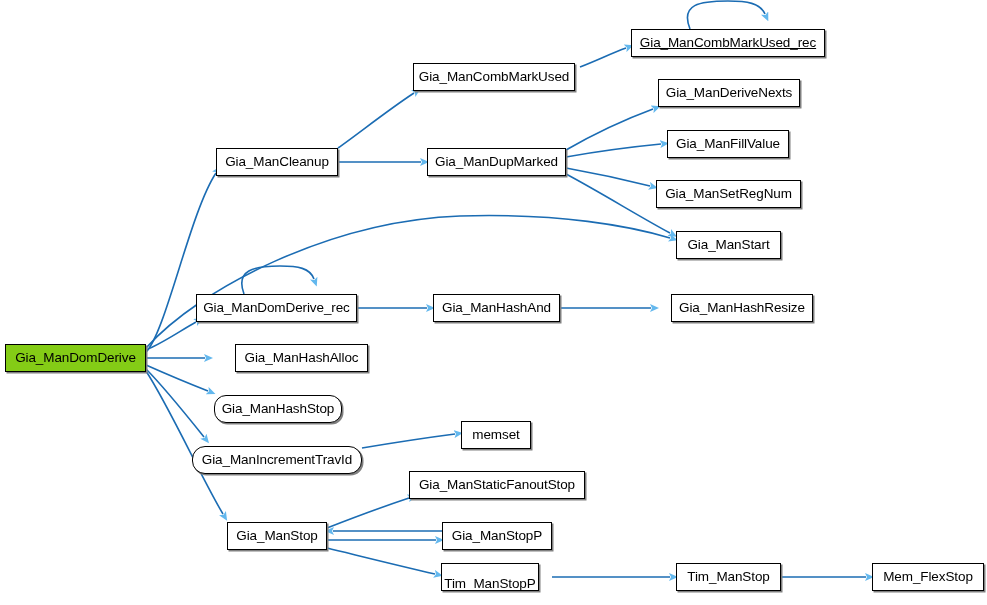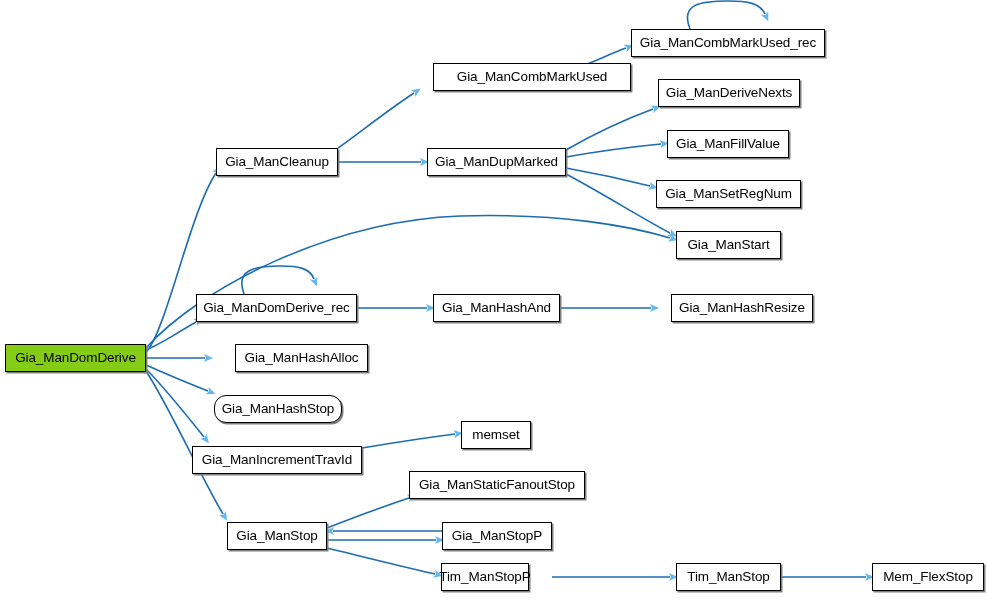--- a/index.html
+++ b/index.html
@@ -86,24 +86,24 @@
       </g>
   </svg>
 
   <div id="nodes-group">
       <div class="node root" style="left: 5px; top: 344px; width: 141px; height: 28px;">
         <span class="node-label">Gia_ManDomDerive</span>
       </div>
       <div class="node" style="left: 216px; top: 148px; width: 122px; height: 28px;">
         <span class="node-label">Gia_ManCleanup</span>
       </div>
-      <div class="node" style="left: 433px; top: 63px; width: 198px; height: 28px;">
+      <div class="node" style="left: 413px; top: 63px; width: 162px; height: 28px;">
         <span class="node-label">Gia_ManCombMarkUsed</span>
       </div>
-      <div class="node" style="left: 631px; top: 29px; width: 194px; height: 28px;">
+      <div class="node" style="left: 631px; top: 29px; width: 194px; height: 28px; text-decoration: underline;">
         <span class="node-label">Gia_ManCombMarkUsed_rec</span>
       </div>
       <div class="node" style="left: 427px; top: 148px; width: 139px; height: 28px;">
         <span class="node-label">Gia_ManDupMarked</span>
       </div>
       <div class="node" style="left: 658px; top: 79px; width: 142px; height: 28px;">
         <span class="node-label">Gia_ManDeriveNexts</span>
       </div>
       <div class="node" style="left: 667px; top: 130px; width: 122px; height: 28px;">
         <span class="node-label">Gia_ManFillValue</span>
@@ -122,36 +122,36 @@
       </div>
       <div class="node" style="left: 671px; top: 294px; width: 142px; height: 28px;">
         <span class="node-label">Gia_ManHashResize</span>
       </div>
       <div class="node" style="left: 211px; top: 344px; width: 133px; height: 28px; margin-left: 24px;">
         <span class="node-label">Gia_ManHashAlloc</span>
       </div>
       <div class="node" style="left: 214px; top: 395px; width: 128px; height: 28px; border-radius: 12px;">
         <span class="node-label">Gia_ManHashStop</span>
       </div>
-      <div class="node" style="left: 192px; top: 446px; width: 170px; height: 28px;">
+      <div class="node" style="left: 192px; top: 446px; width: 170px; height: 28px; border-radius: 13px;">
         <span class="node-label">Gia_ManIncrementTravId</span>
       </div>
       <div class="node" style="left: 461px; top: 421px; width: 70px; height: 28px;">
         <span class="node-label">memset</span>
       </div>
       <div class="node" style="left: 409px; top: 471px; width: 176px; height: 28px;">
         <span class="node-label">Gia_ManStaticFanoutStop</span>
       </div>
       <div class="node" style="left: 227px; top: 522px; width: 100px; height: 28px;">
         <span class="node-label">Gia_ManStop</span>
       </div>
       <div class="node" style="left: 442px; top: 522px; width: 110px; height: 28px;">
         <span class="node-label">Gia_ManStopP</span>
       </div>
-      <div class="node" style="left: 441px; top: 563px; width: 88px; height: 28px;">
+      <div class="node" style="left: 441px; top: 563px; width: 98px; height: 28px; align-items: flex-end;">
         <span class="node-label">Tim_ManStopP</span>
       </div>
       <div class="node" style="left: 676px; top: 563px; width: 105px; height: 28px;">
         <span class="node-label">Tim_ManStop</span>
       </div>
       <div class="node" style="left: 872px; top: 563px; width: 112px; height: 28px;">
         <span class="node-label">Mem_FlexStop</span>
       </div>
     </div>
 

